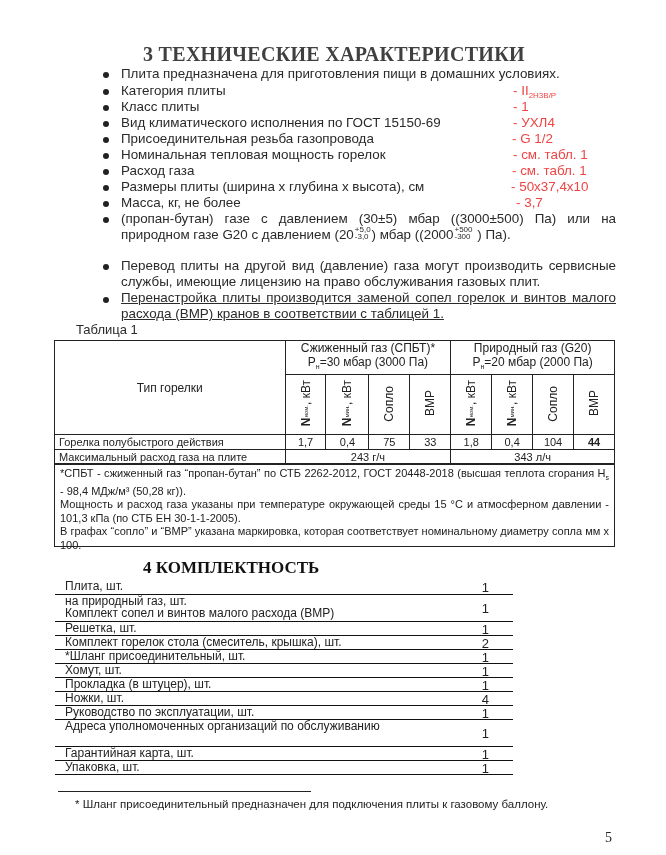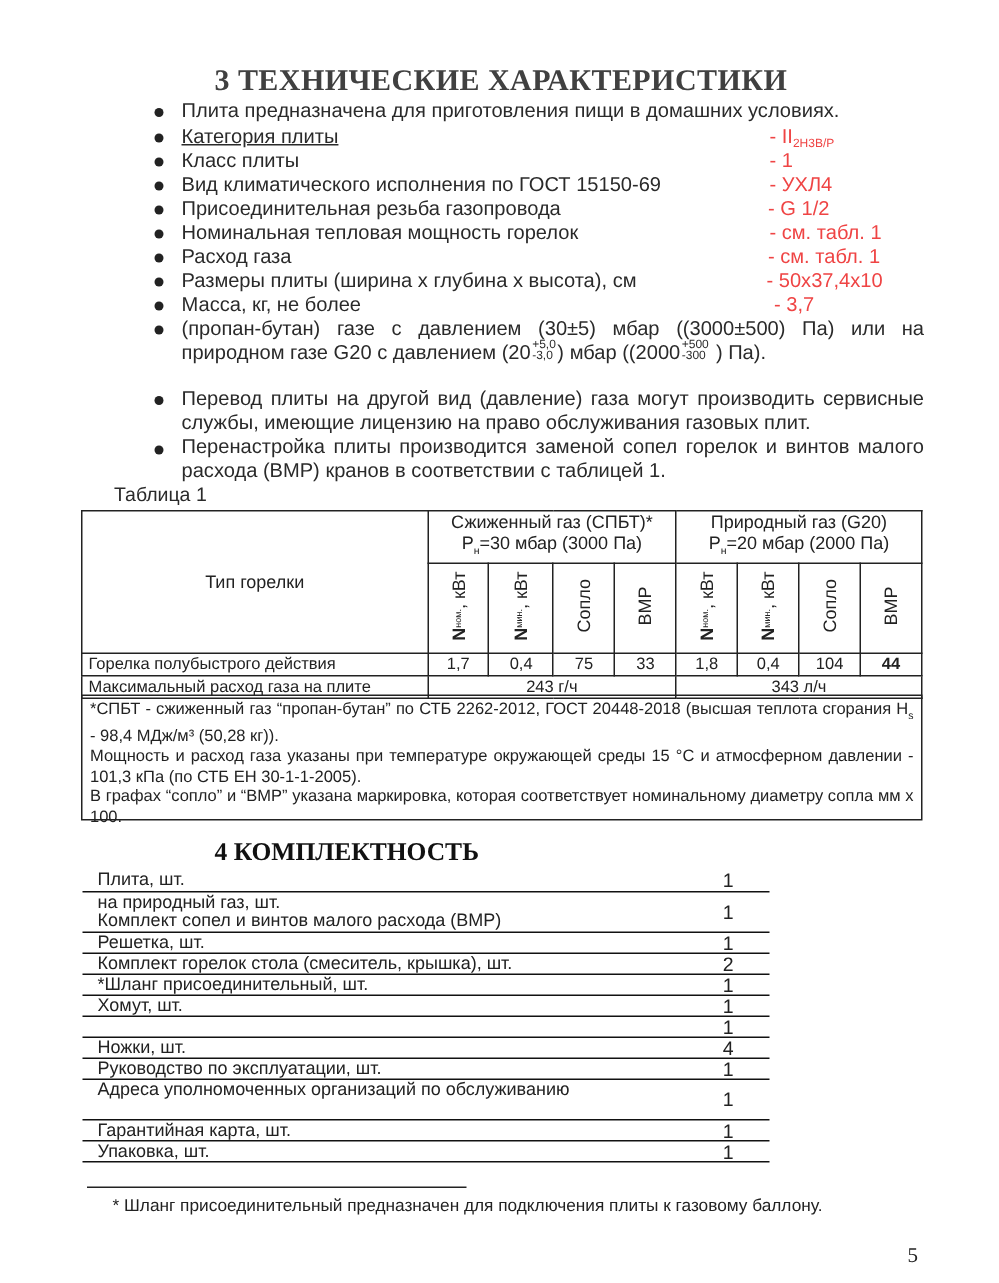--- a/index.html
+++ b/index.html
@@ -31,21 +31,21 @@
 </style>
 </head>
 <body>
 
 <div class="abs h1" style="left:143px; top:43px;">3 ТЕХНИЧЕСКИЕ  ХАРАКТЕРИСТИКИ</div>
 
 <div class="bullet" style="left:103px; top:72px;"></div>
 <div class="abs bl" style="left:121px; top:66px;">Плита предназначена для приготовления пищи в домашних условиях.</div>
 
 <div class="bullet" style="left:103px; top:89px;"></div>
-<div class="abs bl" style="left:121px; top:83px;text-decoration:underline;">Категория плиты</div>
+<div class="abs bl" style="left:121px; top:83px;">Категория плиты</div>
 <div class="val" style="left:513px; top:83px;"><span>- II</span><span class="sub">2Н3В/Р</span></div>
 
 <div class="bullet" style="left:103px; top:105px;"></div>
 <div class="abs bl" style="left:121px; top:99px;">Класс плиты</div>
 <div class="val" style="left:513px; top:99px;">- 1</div>
 
 <div class="bullet" style="left:103px; top:121px;"></div>
 <div class="abs bl" style="left:121px; top:115px;">Вид климатического исполнения по ГОСТ 15150-69</div>
 <div class="val" style="left:513px; top:115px;">- УХЛ4</div>
 
@@ -72,21 +72,21 @@
 <div class="bullet" style="left:103px; top:217px;"></div>
 <div class="abs bl" style="left:121px; top:211px; width:495px;">
   <div style="text-align:justify; text-align-last:justify;">(пропан-бутан) газе с давлением (30±5) мбар ((3000±500) Па) или на</div>
   <div style="height:17px;"><span>природном газе G20 с давлением (20</span><span class="frac"><span>+5,0</span><span>-3,0</span></span><span>) мбар ((2000</span><span class="frac"><span>+500</span><span>-300</span></span><span> ) Па).</span></div>
 </div>
 
 <div class="bullet" style="left:103px; top:264px;"></div>
 <div class="abs bl just" style="left:121px; top:258px; width:495px;">Перевод плиты на другой вид (давление) газа могут производить сервисные службы, имеющие лицензию на право обслуживания газовых плит.</div>
 
 <div class="bullet" style="left:103px; top:297px;"></div>
-<div class="abs bl just" style="left:121px; top:290px; width:495px;">Перенастройка плиты производится заменой сопел горелок и винтов малого расхода (ВМР) кранов в соответствии с таблицей 1.</div>
+<div class="abs bl just" style="left:121px; top:290px; width:495px;text-decoration:underline;">Перенастройка плиты производится заменой сопел горелок и винтов малого расхода (ВМР) кранов в соответствии с таблицей 1.</div>
 
 <div class="abs bl" style="left:76px; top:322px; font-size:13px;">Таблица 1</div>
 
 <table class="t1">
   <colgroup>
     <col style="width:231px">
       <col style="width:41px">
       <col style="width:43px">
       <col style="width:41px">
       <col style="width:41px">
@@ -164,20 +164,21 @@
     </div>
   <div class="row" style="height:13px;">
       <div class="lbl">*Шланг присоединительный, шт.</div>
       <div class="qty">1</div>
     </div>
   <div class="row" style="height:13px;">
       <div class="lbl">Хомут, шт.</div>
       <div class="qty">1</div>
     </div>
   <div class="row" style="height:13px;">
+      <div class="lbl">Прокладка (в штуцер), шт.</div>
       <div class="qty">1</div>
     </div>
   <div class="row" style="height:13px;">
       <div class="lbl">Ножки, шт.</div>
       <div class="qty">4</div>
     </div>
   <div class="row" style="height:13px;">
       <div class="lbl">Руководство по эксплуатации, шт.</div>
       <div class="qty">1</div>
     </div>

